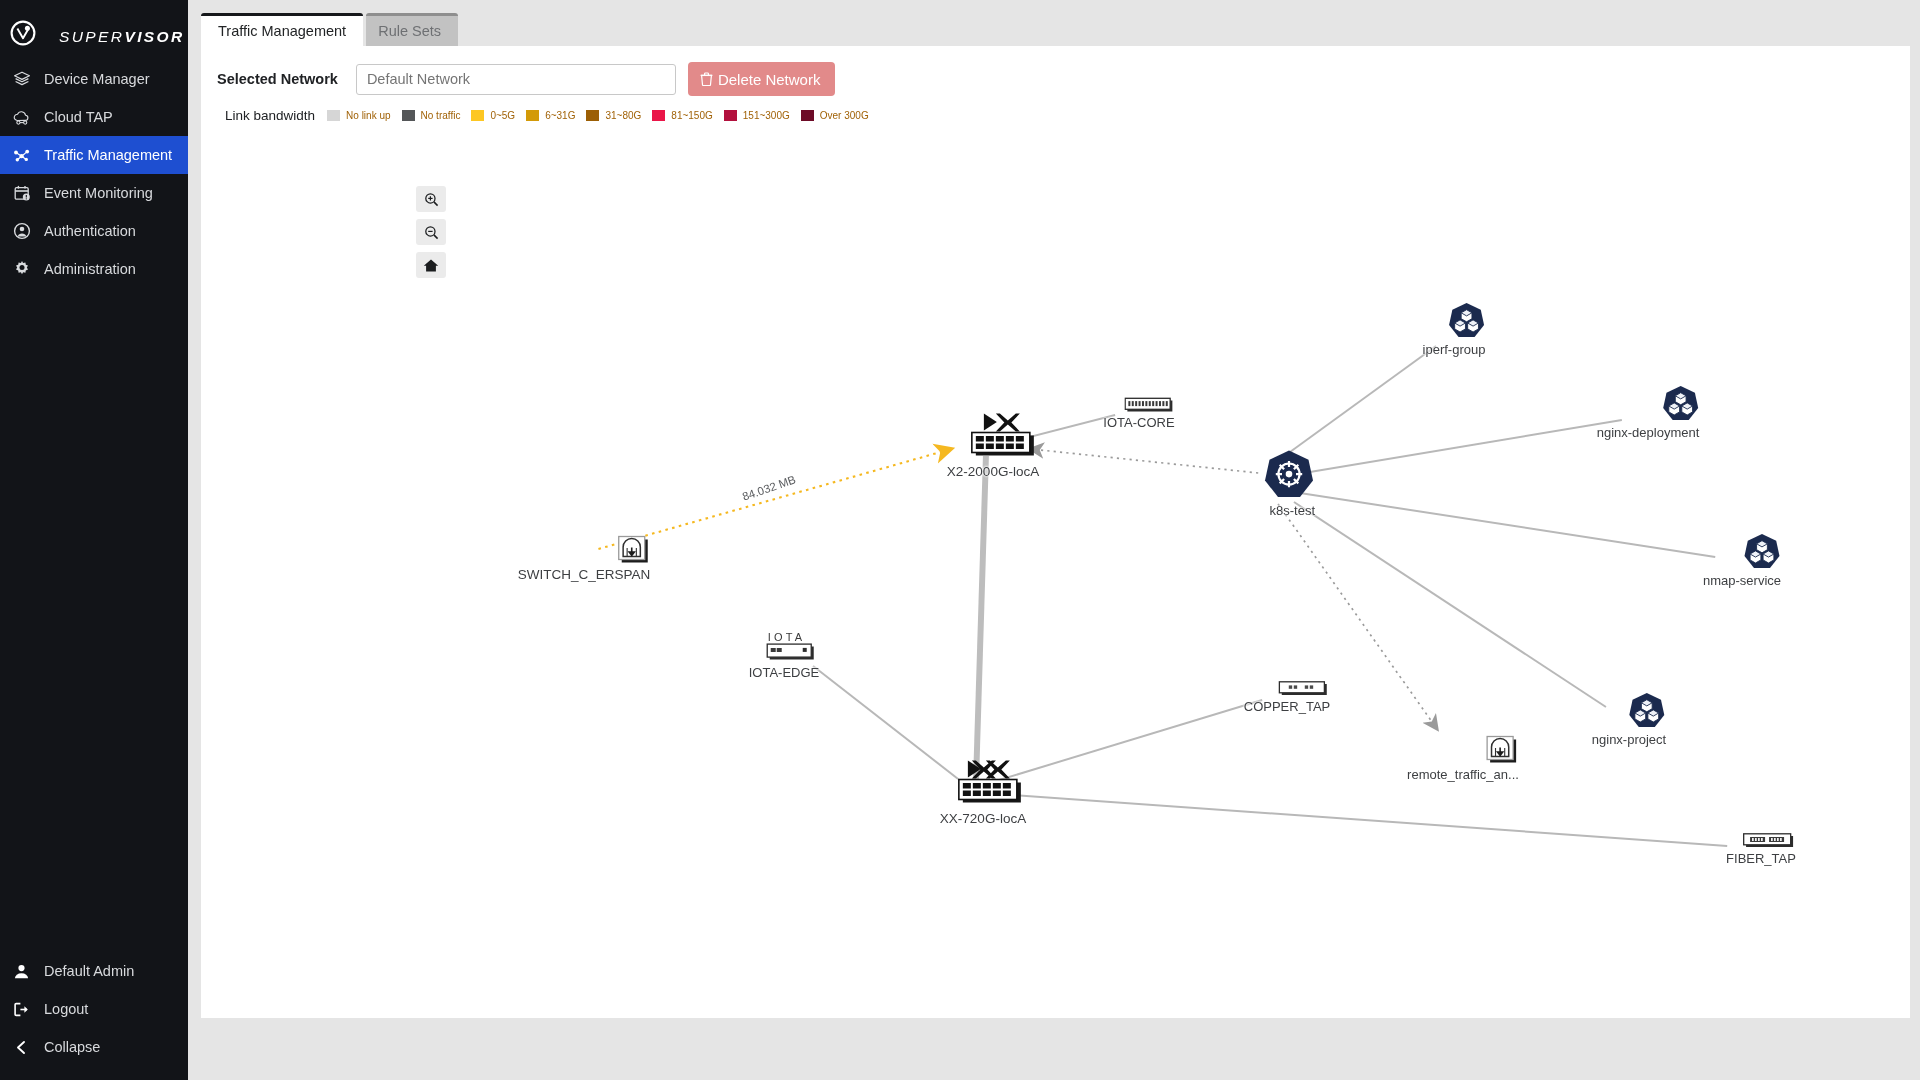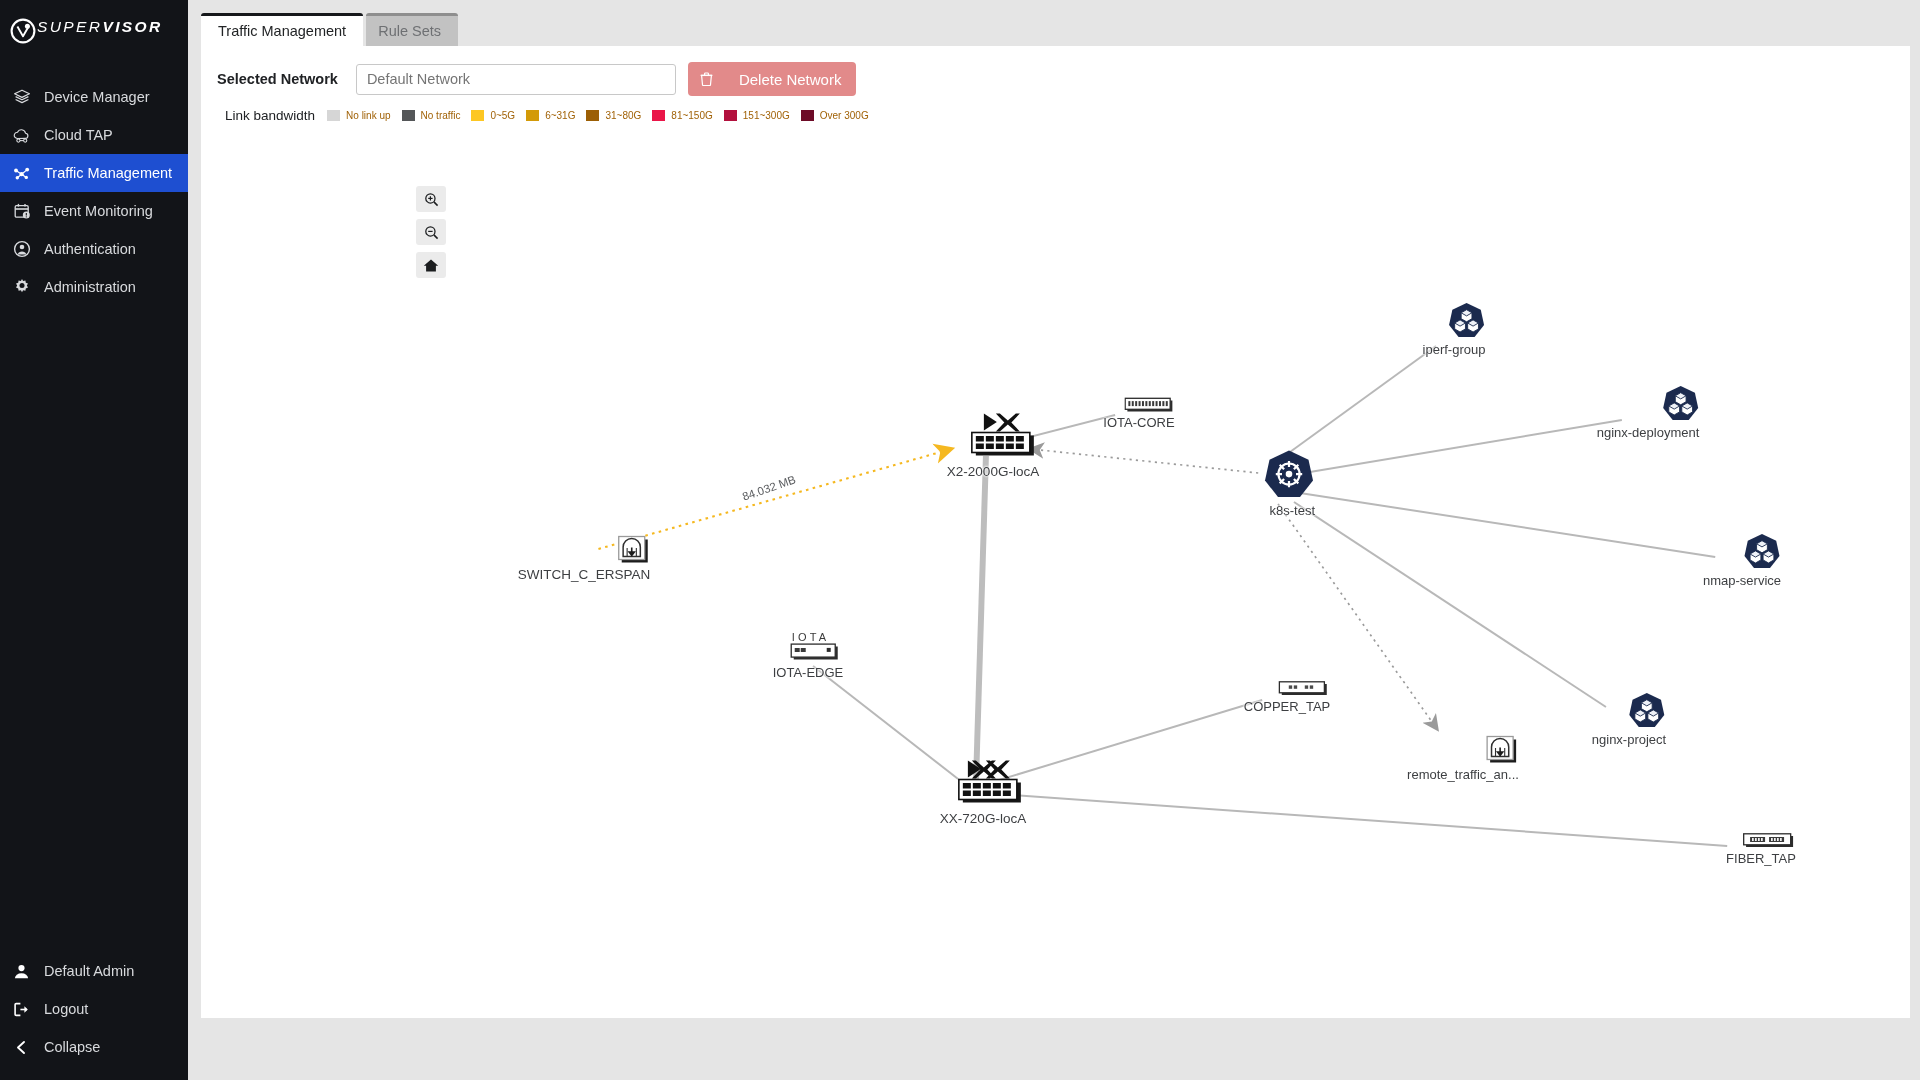--- a/index.html
+++ b/index.html
@@ -13,22 +13,22 @@
 
   
   .sidebar {
     width: 188px; height: 1080px;
     background: #121418;
     flex: 0 0 188px;
     display: flex; flex-direction: column;
     position: relative;
   }
   .brand {
-    height: 46px; display: flex; align-items: flex-start;
-    padding-left: 10px; gap: 1px; margin-top: 18px;
+    height: 46px; display: flex; align-items: flex-end;
+    padding-left: 10px; gap: 23px;
   }
   .brand-logo { width: 26px; height: 26px; flex: 0 0 26px; }
   .brand-text {
     font-size: 15.5px; letter-spacing: 2.4px; color: #ffffff;
     font-style: italic; font-weight: 400; white-space: nowrap;
   }
   .brand-text b { font-weight: 700; }
 
   .nav { margin-top: 14px; }
   .nav-item {
@@ -84,21 +84,21 @@
   .netinput {
     margin-left: 18px; width: 320px; height: 31px;
     border: 1px solid #c8c8c8; border-radius: 3px;
     background: #fff; font-size: 14.5px; color: #8b8d90;
     padding: 0 10px; font-family: "Liberation Sans", sans-serif;
     outline: none;
   }
   .delbtn {
     margin-left: 12px; height: 34px; padding: 0 15px 0 12px;
     background: #e28a8a; color: #ffffff; border: none; border-radius: 4px;
-    font-size: 15px; display: flex; align-items: center; gap: 26px;
+    font-size: 15px; display: flex; align-items: center; gap: 5px;
     cursor: pointer; font-family: "Liberation Sans", sans-serif;
   }
   .trash-ico { width: 13px; height: 14px; flex: 0 0 13px; }
 
   .legend {
     display: flex; align-items: center; gap: 0;
     padding-left: 24px; margin-top: 6px; height: 22px;
   }
   .legend-title { font-size: 13.5px; color: #202225; margin-right: 12px; }
   .legend-item { display: flex; align-items: center; gap: 6px; margin-right: 11px; }
@@ -456,21 +456,21 @@
               <path d="M6.4 22 V12.5 a8.6 8.6 0 0 1 17.2 0 V22 Z" fill="none" stroke="#2f2f2f" stroke-width="1.5"></path>
               <line x1="10.4" y1="22" x2="10.4" y2="13.5" stroke="#2f2f2f" stroke-width="1.1"></line>
               <line x1="19.6" y1="22" x2="19.6" y2="13.5" stroke="#2f2f2f" stroke-width="1.1"></line>
               <path d="M15 13.5 h0 m0 0" fill="none"></path>
               <path d="M15 13 L15 20 M12.4 17.6 L15 21 L17.6 17.6 Z" stroke="#1c1c1c" stroke-width="1.6" fill="#1c1c1c"></path>
             </svg>
           </span>
           <span class="node-label sw">SWITCH_C_ERSPAN</span>
         </div>
 
-        <div class="node" style="left:607px; top:608px;">
+        <div class="node" style="left:583px; top:608px;">
           <span class="node-glyph">
             <svg width="56" height="34" viewBox="0 0 56 34">
               <text x="4" y="12" font-family="Liberation Sans, sans-serif" font-size="11" letter-spacing="3.2" fill="#3a3a3a">IOTA</text>
               <rect x="6" y="18" width="44" height="13" fill="#2c2c2c"></rect>
               <rect x="3.5" y="15.6" width="44" height="13" fill="#ffffff" stroke="#2c2c2c" stroke-width="1.3"></rect>
               <rect x="7" y="19.5" width="5" height="4" fill="#3a3a3a"></rect>
               <rect x="13" y="19.5" width="5" height="4" fill="#3a3a3a"></rect>
               <rect x="39" y="19.4" width="4" height="4" fill="#2c2c2c"></rect>
             </svg>
           </span>

